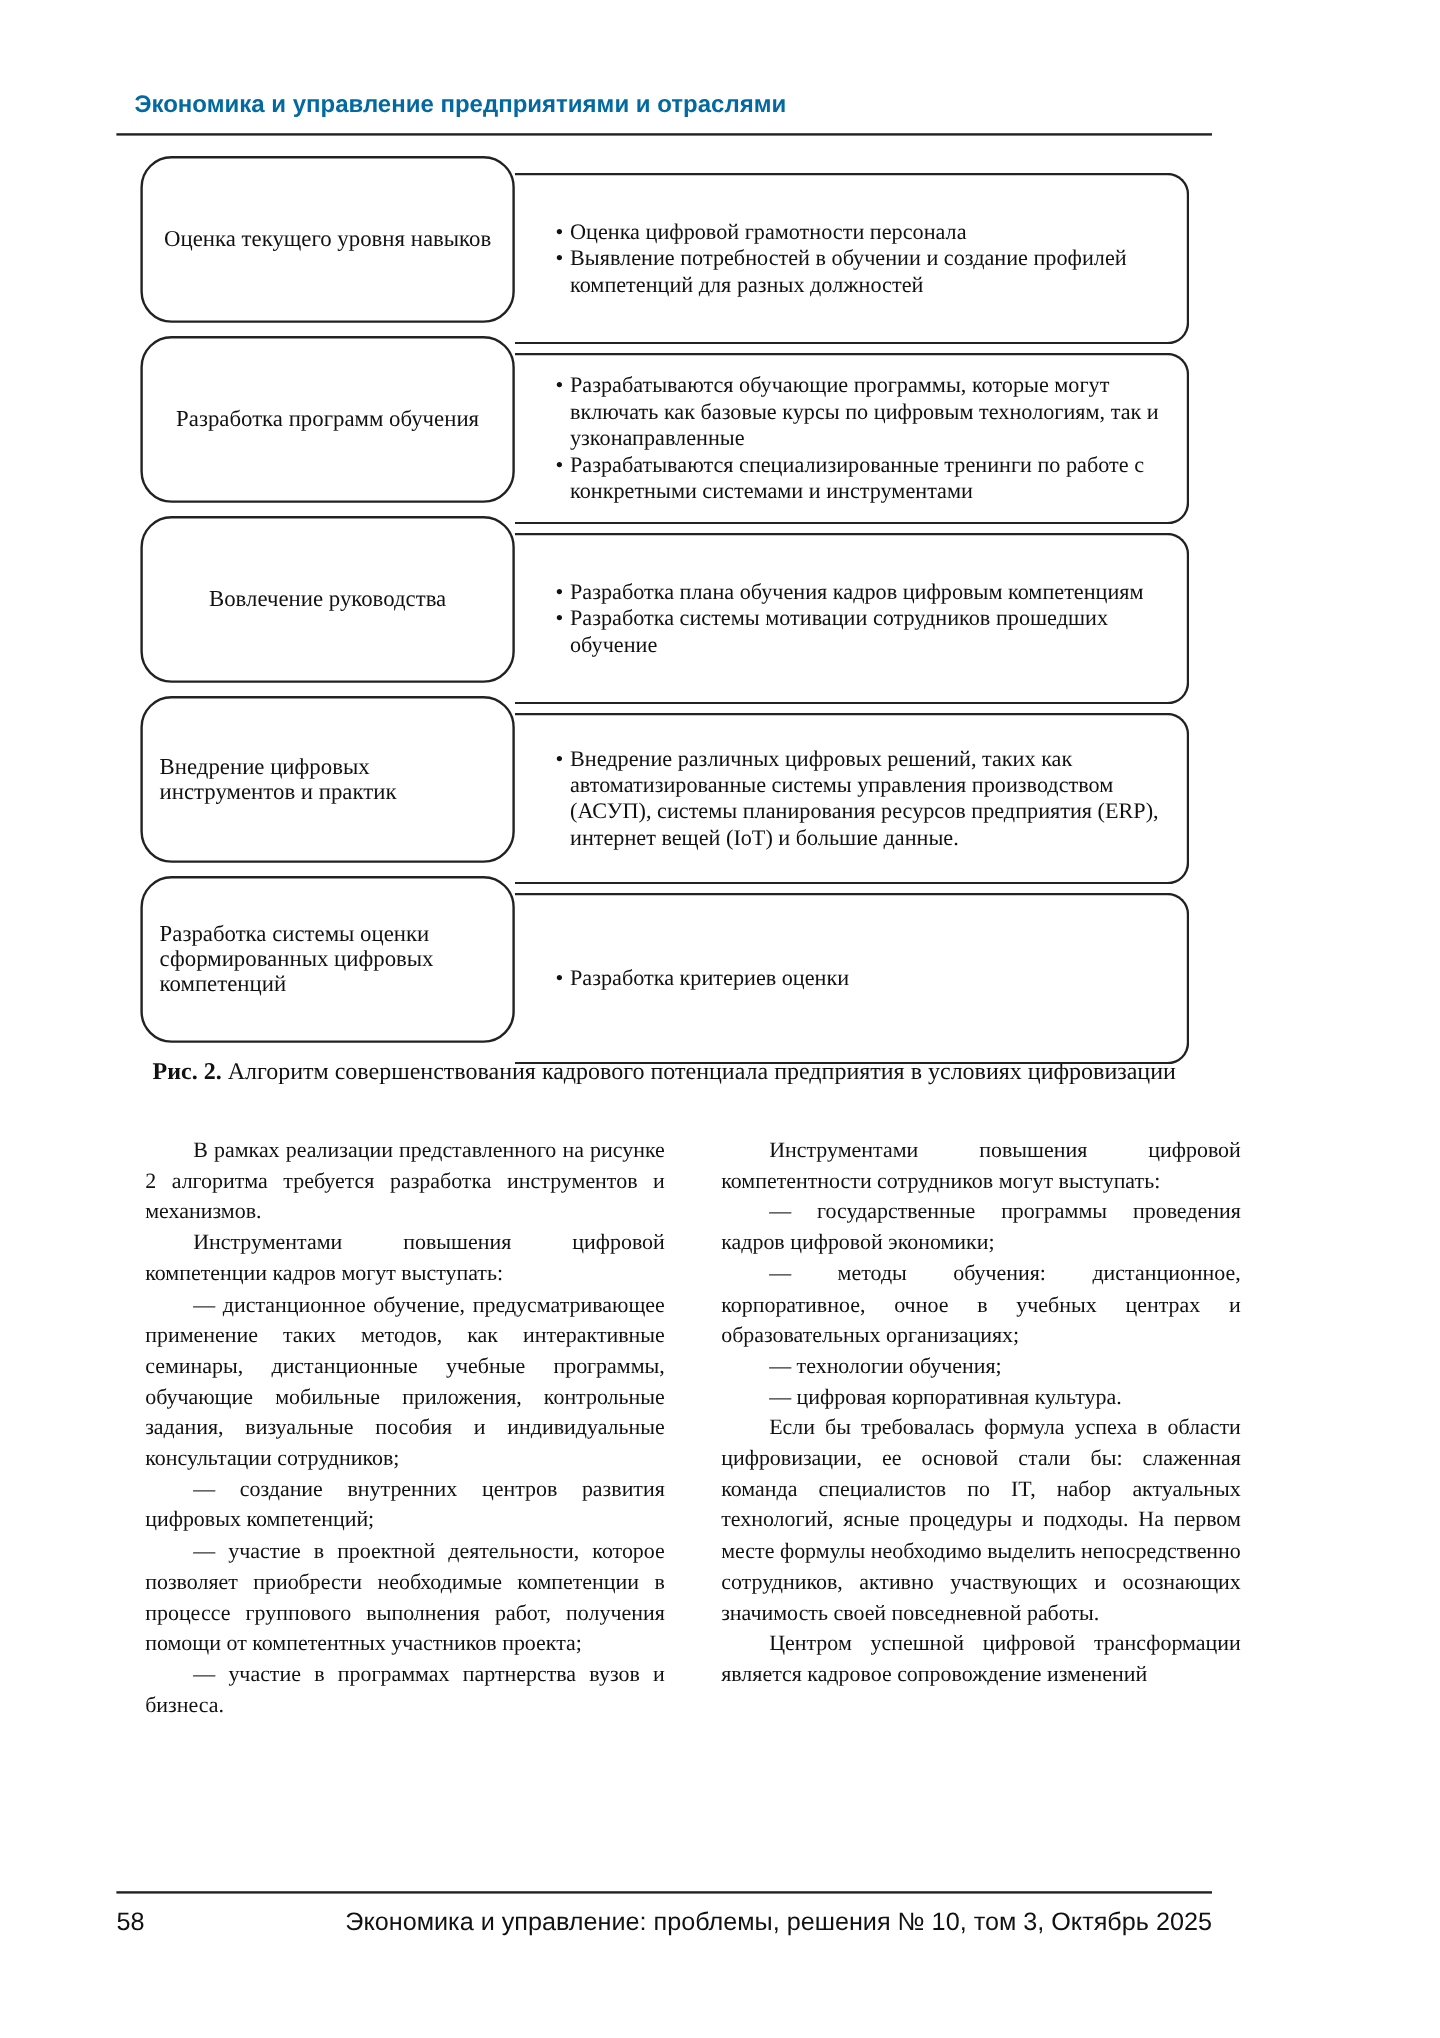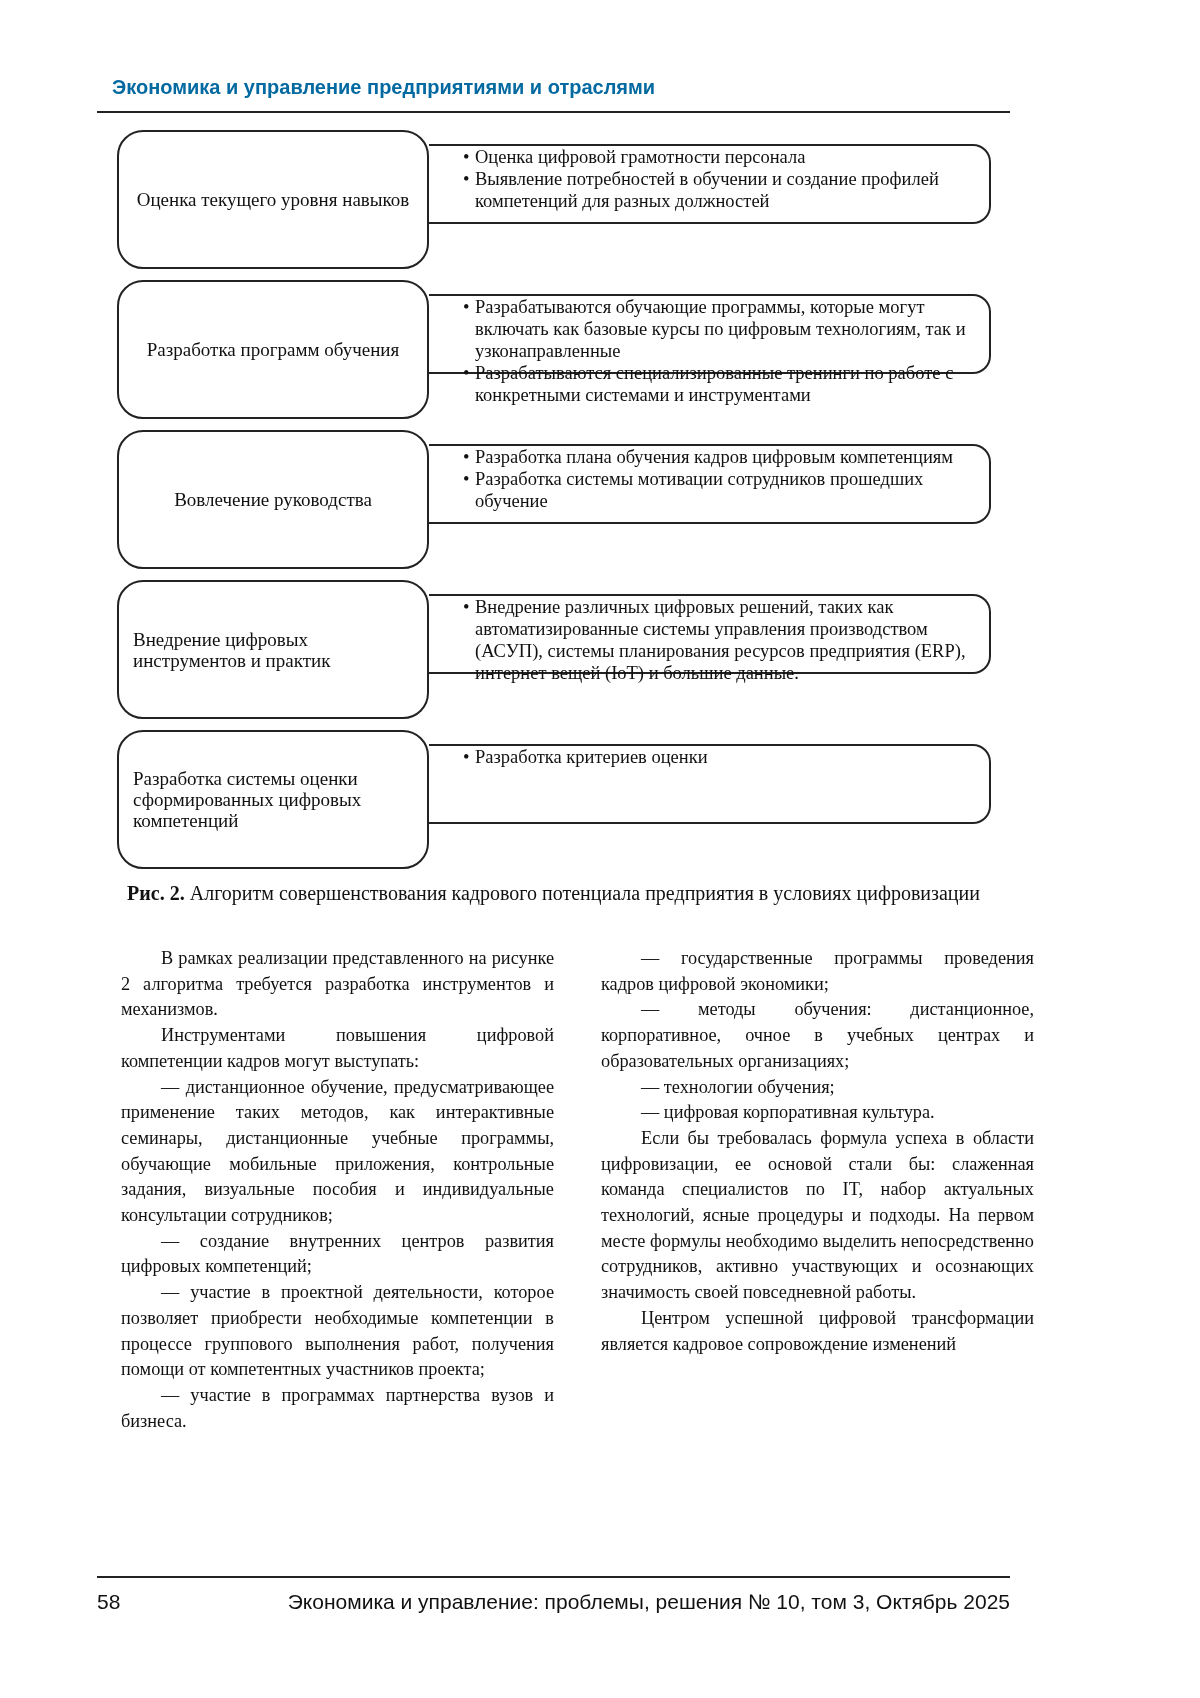--- a/index.html
+++ b/index.html
@@ -16,23 +16,23 @@
     .flow { position: absolute; left: 117px; top: 130px; width: 876px; }
     .row { position: absolute; left: 0; width: 876px; height: 143px; }
     .row .left {
       position: absolute; left: 0; top: 0; width: 312px; height: 139px;
       border: 2px solid #222; border-radius: 26px; background: #fff;
       display: flex; align-items: center; justify-content: center; text-align: left;
       font-family: "Liberation Serif", serif; font-size: 19px; line-height: 21px; padding: 0 14px; box-sizing: border-box;
       z-index: 2;
     }
     .row .right {
-      position: absolute; left: 312px; top: 14px; width: 562px; height: 80px;
+      position: absolute; left: 312px; top: 14px; width: 562px; height: 143px;
       border: 2px solid #222; border-left: none; border-radius: 0 18px 18px 0; background: #fff;
-      box-sizing: border-box; display: flex; flex-direction: column; 
+      box-sizing: border-box; display: flex; flex-direction: column; justify-content: center;
       padding: 0 8px 0 36px; z-index: 1;
       font-family: "Liberation Serif", serif; font-size: 18.5px; line-height: 22px;
     }
     .bullet { position: relative; padding-left: 10px; }
     .bullet::before { content: "•"; position: absolute; left: -2px; top: 0; }
 
     .caption {
       position: absolute; left: 97px; top: 880px; width: 913px; text-align: center;
       font-family: "Liberation Serif", serif; font-size: 20px; line-height: 26px;
     }
@@ -105,20 +105,21 @@
   <div class="col left-col">
     <p>В рамках реализации представленного на рисунке 2 алгоритма требуется разработка инструментов и механизмов.</p>
     <p>Инструментами повышения цифровой компетенции кадров могут выступать:</p>
     <p>— дистанционное обучение, предусматривающее применение таких методов, как интерактивные семинары, дистанционные учебные программы, обучающие мобильные приложения, контрольные задания, визуальные пособия и индивидуальные консультации сотрудников;</p>
     <p>— создание внутренних центров развития цифровых компетенций;</p>
     <p>— участие в проектной деятельности, которое позволяет приобрести необходимые компетенции в процессе группового выполнения работ, получения помощи от компетентных участников проекта;</p>
     <p>— участие в программах партнерства вузов и бизнеса.</p>
   </div>
 
   <div class="col right-col">
+    <p>Инструментами повышения цифровой компетентности сотрудников могут выступать:</p>
     <p>— государственные программы проведения кадров цифровой экономики;</p>
     <p>— методы обучения: дистанционное, корпоративное, очное в учебных центрах и образовательных организациях;</p>
     <p>— технологии обучения;</p>
     <p>— цифровая корпоративная культура.</p>
     <p>Если бы требовалась формула успеха в области цифровизации, ее основой стали бы: слаженная команда специалистов по IT, набор актуальных технологий, ясные процедуры и подходы. На первом месте формулы необходимо выделить непосредственно сотрудников, активно участвующих и осознающих значимость своей повседневной работы.</p>
     <p>Центром успешной цифровой трансформации является кадровое сопровождение изменений</p>
   </div>
 
   <div class="rule bottom"></div>
   <div class="footer-page">58</div>

